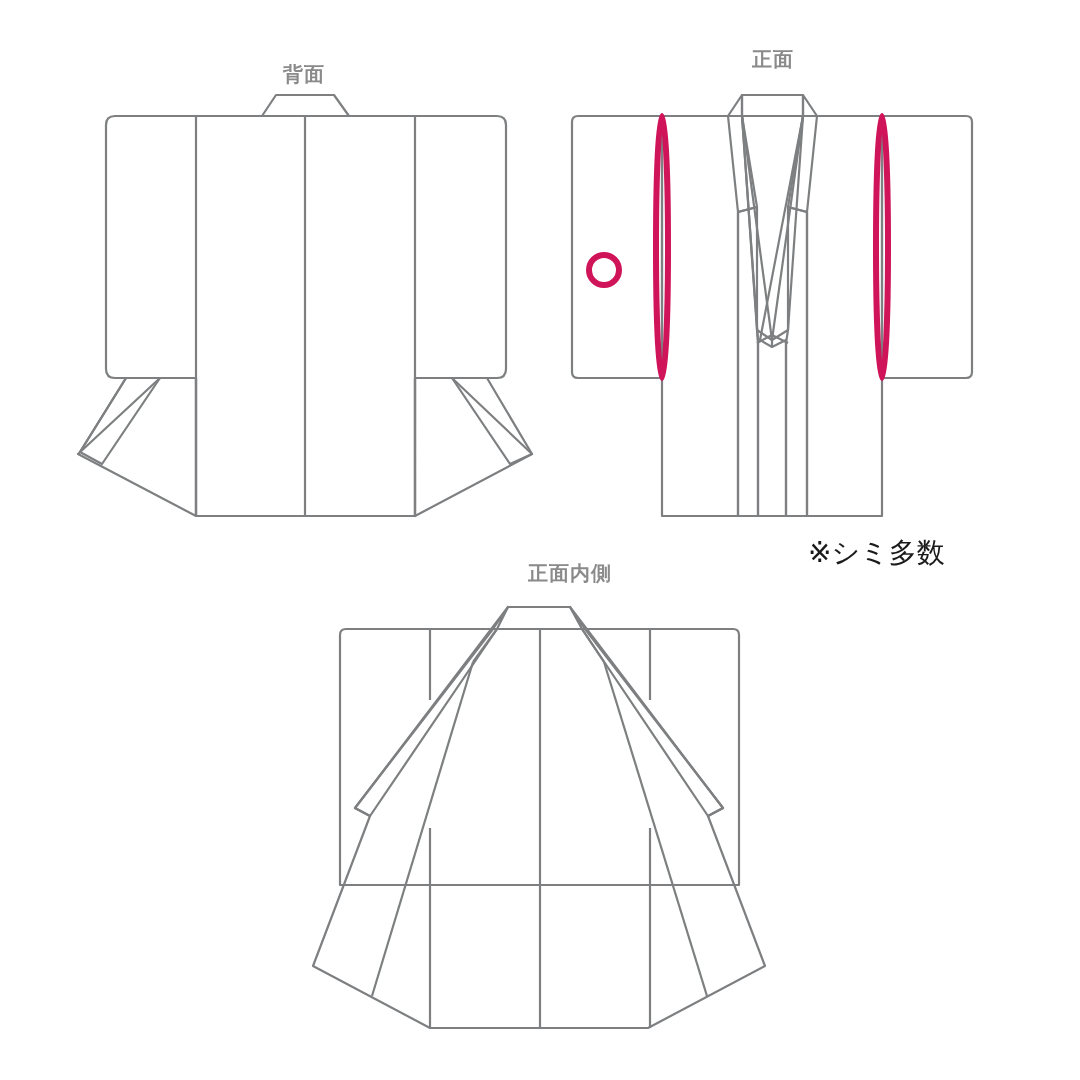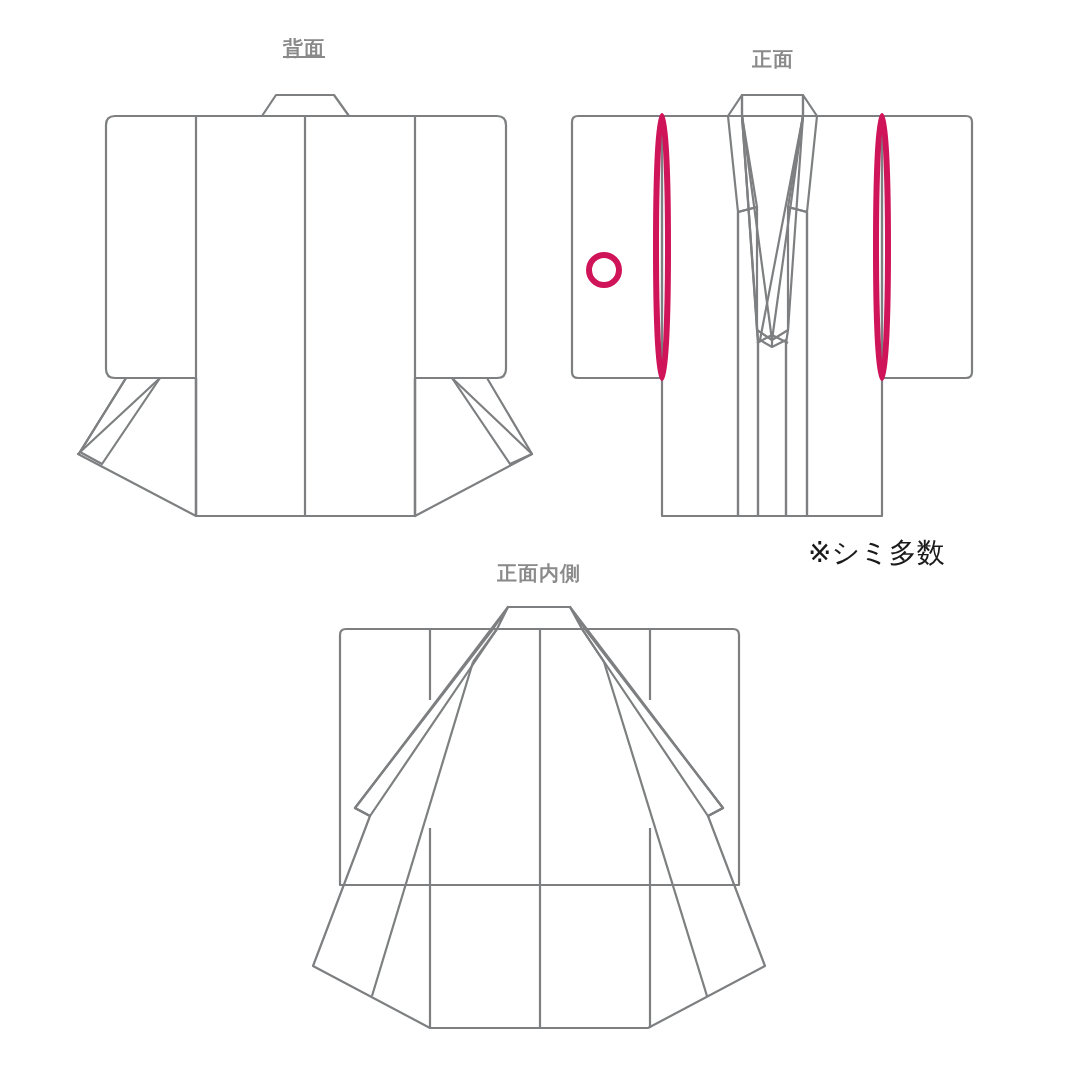--- a/index.html
+++ b/index.html
@@ -8,23 +8,23 @@
     .note { position: absolute; color: #1a1a1a; font-size: 28px; white-space: nowrap; left: 808px; top: 534px; }
     svg.stage { position: absolute; left: 0; top: 0; }
     .teal { fill: #b5e2e1; }
     .pale { fill: #d6e8ef; }
     .ln { stroke: #7d7f80; stroke-width: 2.2; stroke-linejoin: round; fill: none; }
     .mark { stroke: #d0145a; fill: none; }
   </style>
 </head>
 <body>
 
-<div class="label" style="left:304px; top:35px;text-decoration:underline;">背面</div>
+<div class="label" style="left:304px; top:61px;">背面</div>
 <div class="label" style="left:773px; top:46px;text-align:right;">正面</div>
-<div class="label" style="left:539px; top:560px;">正面内側</div>
+<div class="label" style="left:570px; top:560px;">正面内側</div>
 <div class="note">※シミ多数</div>
 
 <svg class="stage" width="1080" height="1080" viewBox="0 0 1080 1080">
 
   <g>
 
     <polygon class="teal ln" points="262,116 276,95 334,95 349,116"></polygon>
 
     <polygon class="teal ln" points="160,378 196,378 196,516 78,454"></polygon>
     <line class="ln" x1="126" y1="378" x2="80" y2="452"></line>

